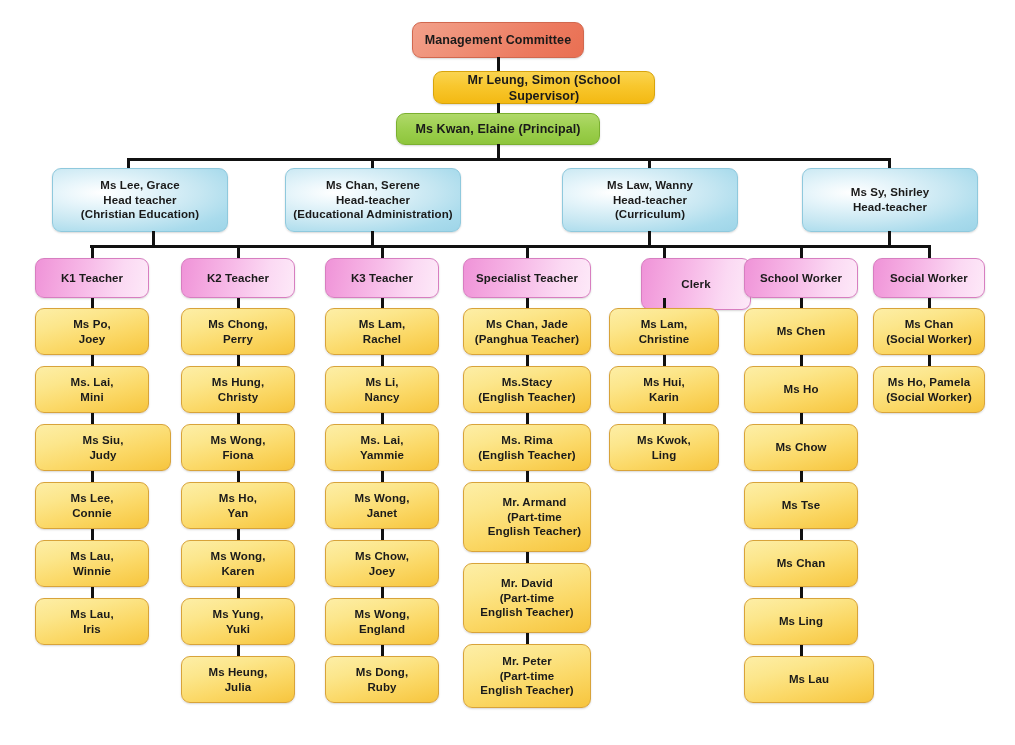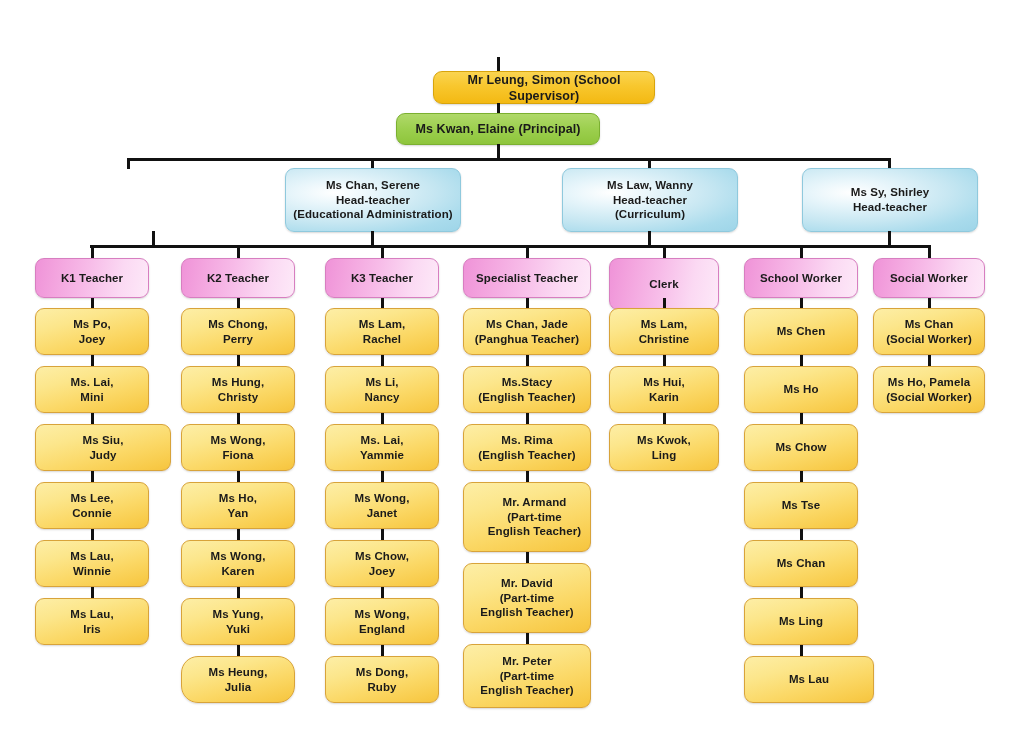--- a/index.html
+++ b/index.html
@@ -88,37 +88,41 @@
     background: #111111;
   }
   .conn.v { width: 3px; }
   .conn.h { height: 3px; }
 </style>
 </head>
 <body>
 
 <div id="chart-root">
 
+  <div class="node committee" style="left:412px; top:22px; width:172px; height:36px;">Management Committee</div>
 
   <div class="conn v" style="left:497px; top:57px; height:15px;"></div>
 
   <div class="node supervisor" style="left:387px; top:71px; width:222px; height:33px;">Mr Leung, Simon (School Supervisor)</div>
 
   <div class="conn v" style="left:497px; top:103px; height:12px;"></div>
 
   <div class="node principal" style="left:396px; top:113px; width:204px; height:32px;">Ms Kwan, Elaine (Principal)</div>
 
   <div class="conn v" style="left:497px; top:144px; height:17px;"></div>
   <div class="conn h" style="left:127px; top:158px; width:764px;"></div>
 
   <div class="conn v" style="left:127px; top:158px; height:11px;"></div>
   <div class="conn v" style="left:371px; top:158px; height:11px;"></div>
   <div class="conn v" style="left:648px; top:158px; height:11px;"></div>
   <div class="conn v" style="left:888px; top:158px; height:11px;"></div>
 
+  <div class="node head" style="left:52px; top:168px; width:176px; height:64px;">Ms Lee, Grace
+Head teacher
+(Christian Education)</div>
 
   <div class="node head" style="left:285px; top:168px; width:176px; height:64px;">Ms Chan, Serene
 Head-teacher
 (Educational Administration)</div>
 
   <div class="node head" style="left:562px; top:168px; width:176px; height:64px;">Ms Law, Wanny
 Head-teacher
 (Curriculum)</div>
 
   <div class="node head" style="left:802px; top:168px; width:176px; height:64px;">Ms Sy, Shirley
@@ -166,21 +170,21 @@
       <div class="conn v" style="left: 237px; top: 471px; height: 11px;"></div>
       <div class="node staff" style="left: 181px; top: 482px; width: 114px; height: 47px;">Ms Ho,
 Yan</div>
       <div class="conn v" style="left: 237px; top: 529px; height: 11px;"></div>
       <div class="node staff" style="left: 181px; top: 540px; width: 114px; height: 47px;">Ms Wong,
 Karen</div>
       <div class="conn v" style="left: 237px; top: 587px; height: 11px;"></div>
       <div class="node staff" style="left: 181px; top: 598px; width: 114px; height: 47px;">Ms Yung,
 Yuki</div>
       <div class="conn v" style="left: 237px; top: 645px; height: 11px;"></div>
-      <div class="node staff" style="left: 181px; top: 656px; width: 114px; height: 47px; border-radius: 17px;">Ms Heung,
+      <div class="node staff" style="left: 181px; top: 656px; width: 114px; height: 47px;">Ms Heung,
 Julia</div>
       <div class="conn v" style="left: 381px; top: 245px; height: 13px;"></div>
       <div class="node role" style="left: 325px; top: 258px; width: 114px; height: 40px;">K3 Teacher</div>
       <div class="conn v" style="left: 381px; top: 298px; height: 10px;"></div>
       <div class="node staff" style="left: 325px; top: 308px; width: 114px; height: 47px;">Ms Lam,
 Rachel</div>
       <div class="conn v" style="left: 381px; top: 355px; height: 11px;"></div>
       <div class="node staff" style="left: 325px; top: 366px; width: 114px; height: 47px;">Ms Li,
 Nancy</div>
       <div class="conn v" style="left: 381px; top: 413px; height: 11px;"></div>
@@ -215,21 +219,21 @@
 English Teacher)</div>
       <div class="conn v" style="left: 526px; top: 552px; height: 11px;"></div>
       <div class="node staff" style="left: 463px; top: 563px; width: 128px; height: 70px;">Mr. David
 (Part-time
 English Teacher)</div>
       <div class="conn v" style="left: 526px; top: 633px; height: 11px;"></div>
       <div class="node staff" style="left: 463px; top: 644px; width: 128px; height: 64px;">Mr. Peter
 (Part-time
 English Teacher)</div>
       <div class="conn v" style="left: 663px; top: 245px; height: 13px;"></div>
-      <div class="node role" style="left: 609px; top: 258px; width: 110px; height: 52px;">Clerk</div>
+      <div class="node role" style="left: 641px; top: 258px; width: 110px; height: 52px;">Clerk</div>
       <div class="conn v" style="left: 663px; top: 298px; height: 10px;"></div>
       <div class="node staff" style="left: 609px; top: 308px; width: 110px; height: 47px;">Ms Lam,
 Christine</div>
       <div class="conn v" style="left: 663px; top: 355px; height: 11px;"></div>
       <div class="node staff" style="left: 609px; top: 366px; width: 110px; height: 47px;">Ms Hui,
 Karin</div>
       <div class="conn v" style="left: 663px; top: 413px; height: 11px;"></div>
       <div class="node staff" style="left: 609px; top: 424px; width: 110px; height: 47px;">Ms Kwok,
 Ling</div>
       <div class="conn v" style="left: 800px; top: 245px; height: 13px;"></div>

